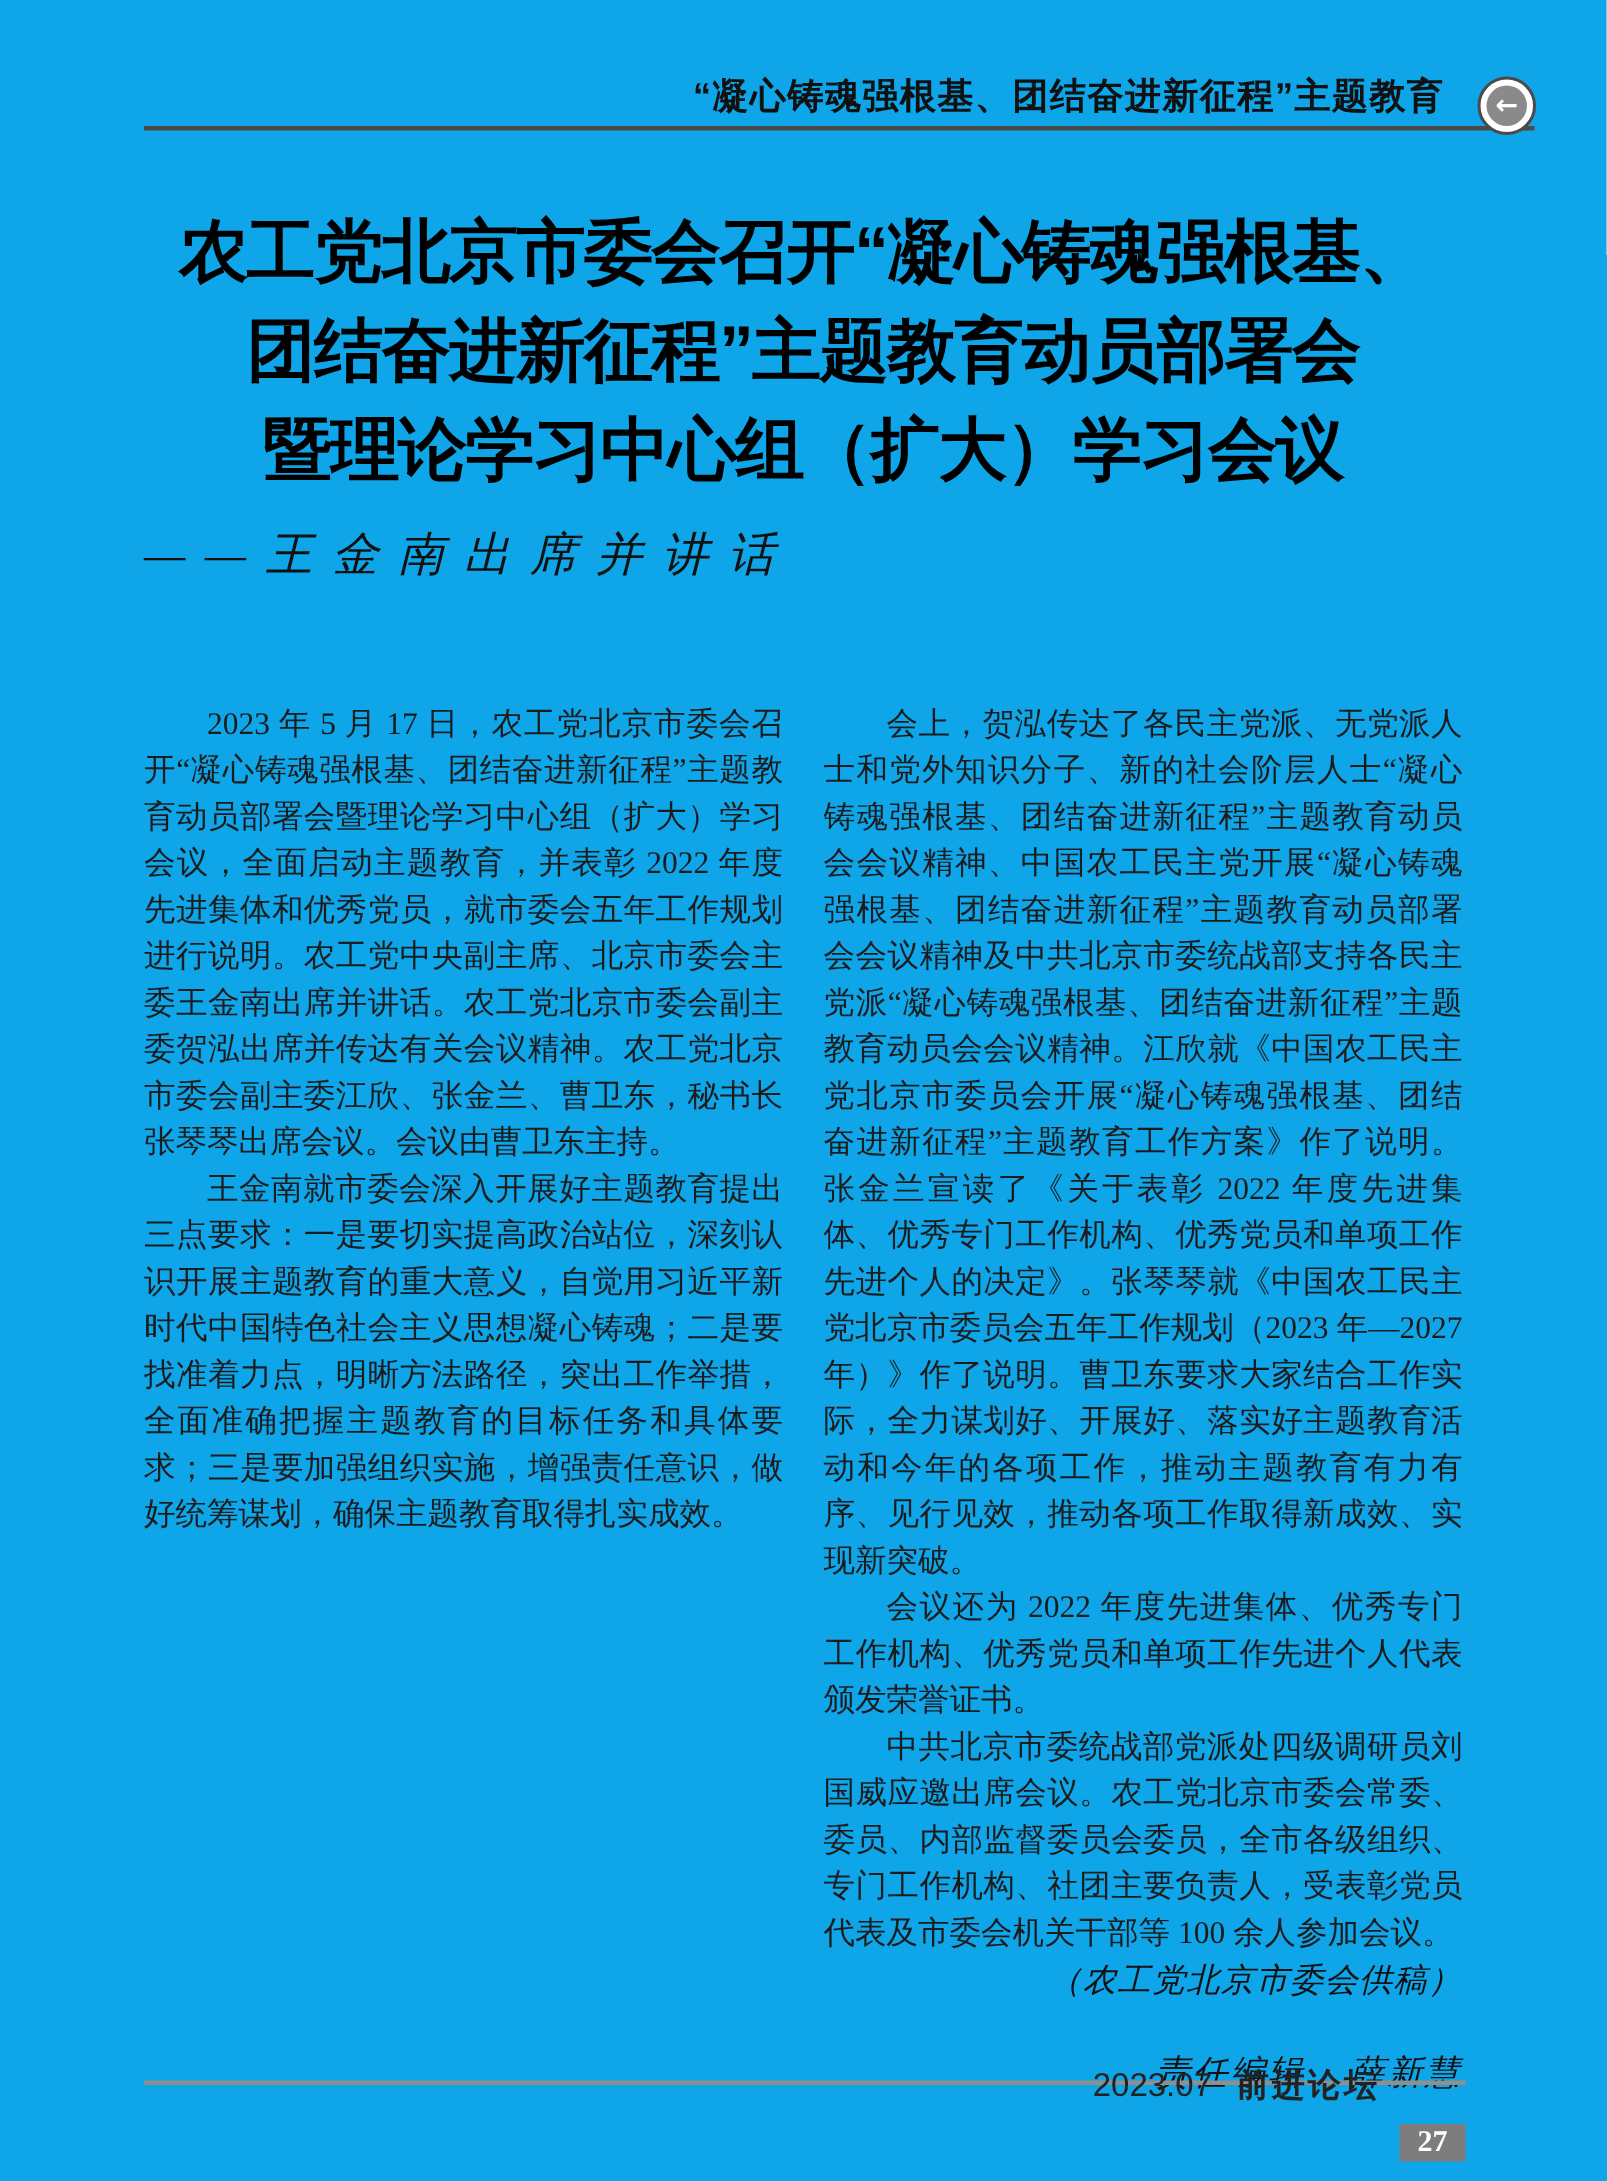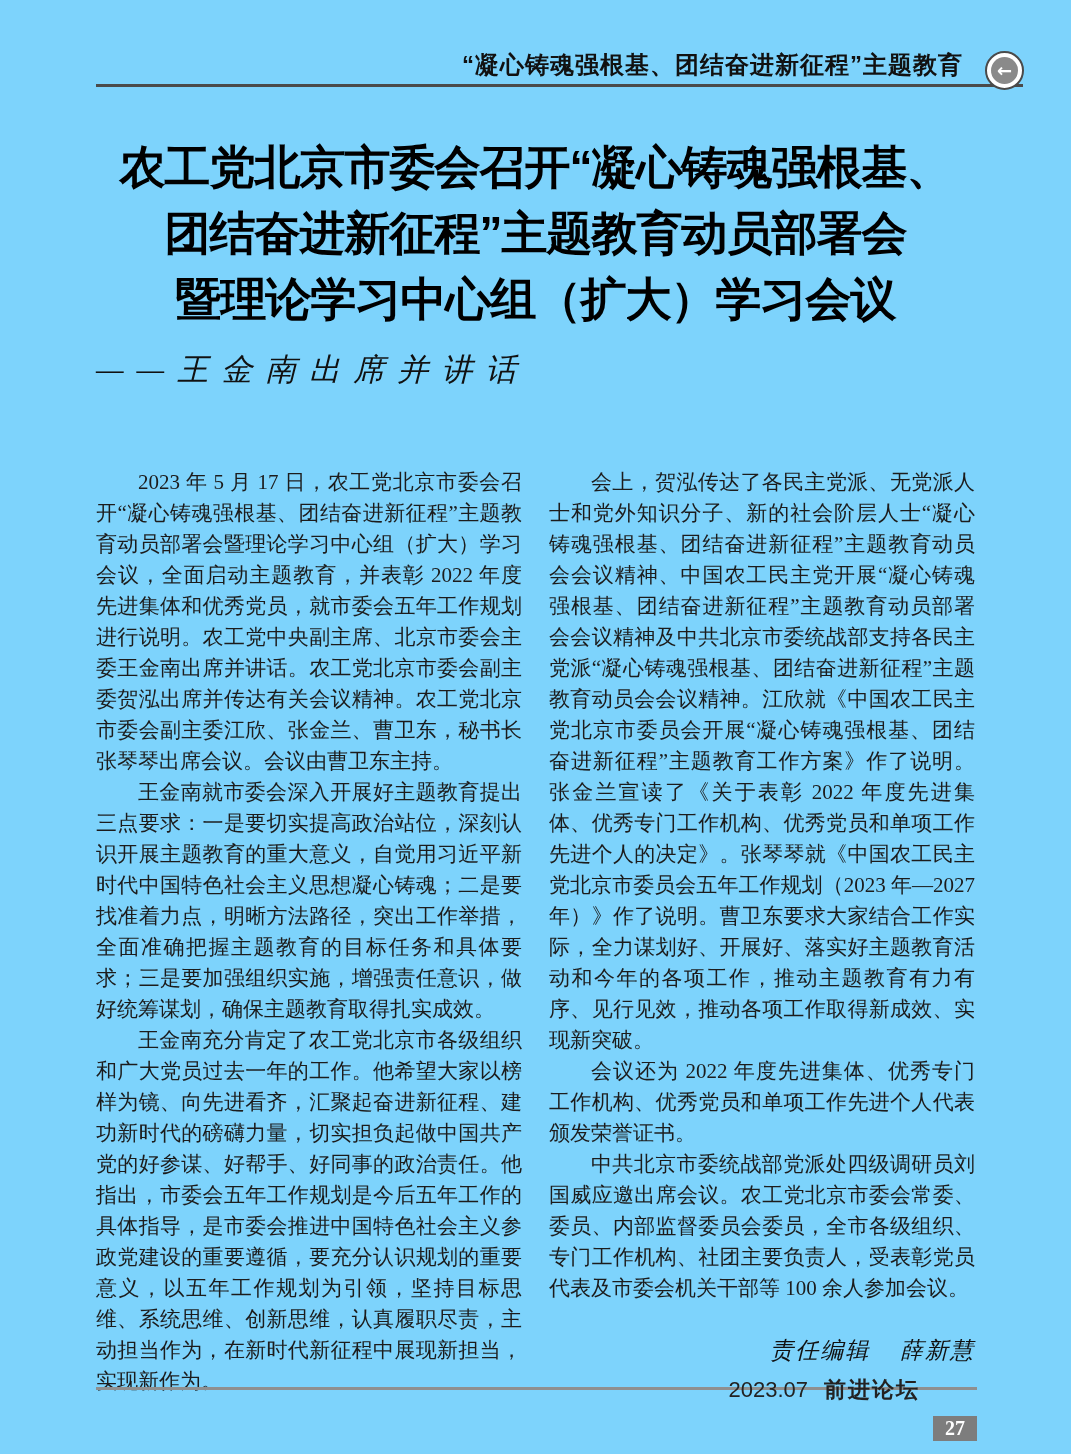--- a/index.html
+++ b/index.html
@@ -1,20 +1,20 @@
 <!DOCTYPE html>
 <html><head>
 <meta charset="utf-8">
 <style>
   * { margin:0; padding:0; box-sizing:border-box; }
   html,body { background:#e8e8e8; }
   .page {
     position:relative;
     width:1071px; height:1454px;
-    background:#7dd3fc;
+    background:#0ea5e9;
     margin:0 auto;
     overflow:hidden;
     font-family:"Liberation Serif", serif;
     color:#1a1a1a;
   }
   
   .header-banner {
     position:absolute; top:50px; right:108px;
     font-family:"Liberation Sans", sans-serif;
     font-weight:bold; font-size:24px; line-height:30px;
@@ -120,26 +120,26 @@
     <div>农工党北京市委会召开“凝心铸魂强根基、</div>
     <div>团结奋进新征程”主题教育动员部署会</div>
     <div>暨理论学习中心组（扩大）学习会议</div>
   </div>
   <div class="article-subtitle">——王金南出席并讲话</div>
 
   <div class="columns">
     <div class="col">
       <p>2023 年 5 月 17 日，农工党北京市委会召开“凝心铸魂强根基、团结奋进新征程”主题教育动员部署会暨理论学习中心组（扩大）学习会议，全面启动主题教育，并表彰 2022 年度先进集体和优秀党员，就市委会五年工作规划进行说明。农工党中央副主席、北京市委会主委王金南出席并讲话。农工党北京市委会副主委贺泓出席并传达有关会议精神。农工党北京市委会副主委江欣、张金兰、曹卫东，秘书长张琴琴出席会议。会议由曹卫东主持。</p>
       <p>王金南就市委会深入开展好主题教育提出三点要求：一是要切实提高政治站位，深刻认识开展主题教育的重大意义，自觉用习近平新时代中国特色社会主义思想凝心铸魂；二是要找准着力点，明晰方法路径，突出工作举措，全面准确把握主题教育的目标任务和具体要求；三是要加强组织实施，增强责任意识，做好统筹谋划，确保主题教育取得扎实成效。</p>
-      <p>王金南充分肯定了农工党北京市各级组织和广大党员过去一年的工作。他希望大家以榜样为镜、向先进看齐，汇聚起奋进新征程、建功新时代的磅礴力量，切实担负起做中国共产党的好参谋、好帮手、好同事的政治责任。他指出，市委会五年工作规划是今后五年工作的具体指导，是市委会推进中国特色社会主义参政党建设的重要遵循，要充分认识规划的重要意义，以五年工作规划为引领，坚持目标思维、系统思维、创新思维，认真履职尽责，主动担当作为，在新时代新征程中展现新担当，实现新作为。</p>
     </div>
     <div class="col">
       <p>会上，贺泓传达了各民主党派、无党派人士和党外知识分子、新的社会阶层人士“凝心铸魂强根基、团结奋进新征程”主题教育动员会会议精神、中国农工民主党开展“凝心铸魂强根基、团结奋进新征程”主题教育动员部署会会议精神及中共北京市委统战部支持各民主党派“凝心铸魂强根基、团结奋进新征程”主题教育动员会会议精神。江欣就《中国农工民主党北京市委员会开展“凝心铸魂强根基、团结奋进新征程”主题教育工作方案》作了说明。张金兰宣读了《关于表彰 2022 年度先进集体、优秀专门工作机构、优秀党员和单项工作先进个人的决定》。张琴琴就《中国农工民主党北京市委员会五年工作规划（2023 年—2027 年）》作了说明。曹卫东要求大家结合工作实际，全力谋划好、开展好、落实好主题教育活动和今年的各项工作，推动主题教育有力有序、见行见效，推动各项工作取得新成效、实现新突破。</p>
       <p>会议还为 2022 年度先进集体、优秀专门工作机构、优秀党员和单项工作先进个人代表颁发荣誉证书。</p>
       <p>中共北京市委统战部党派处四级调研员刘国威应邀出席会议。农工党北京市委会常委、委员、内部监督委员会委员，全市各级组织、专门工作机构、社团主要负责人，受表彰党员代表及市委会机关干部等 100 余人参加会议。</p>
+      <div class="contributor-line">（农工党北京市委会供稿）</div>
       <div class="editor-line">
         <span>责任编辑</span>
         <span class="editor-name">薛新慧</span>
       </div>
     </div>
   </div>
 
   <div class="footer-rule"></div>
   <div class="footer-text">
     <span>2023.07</span><span class="magazine-name">前进论坛</span>

